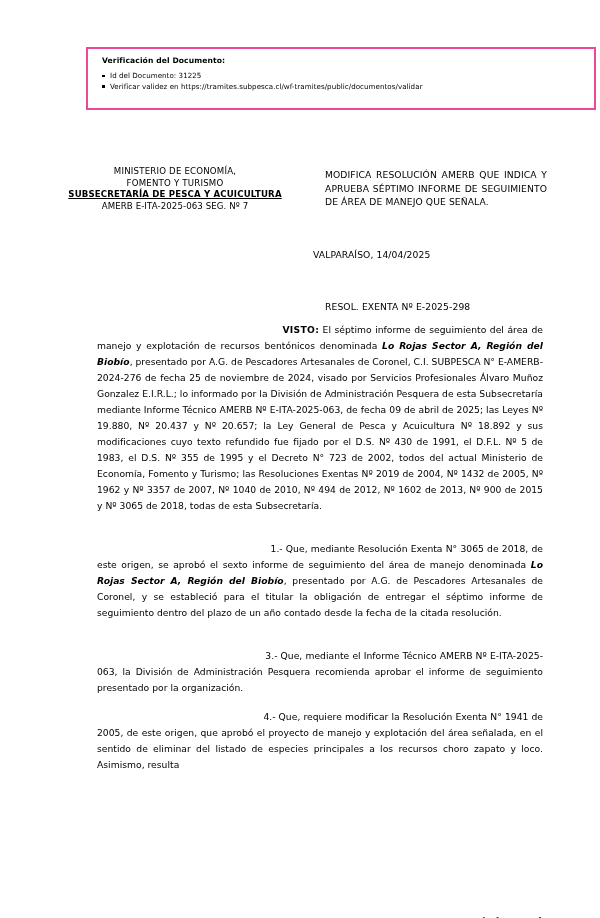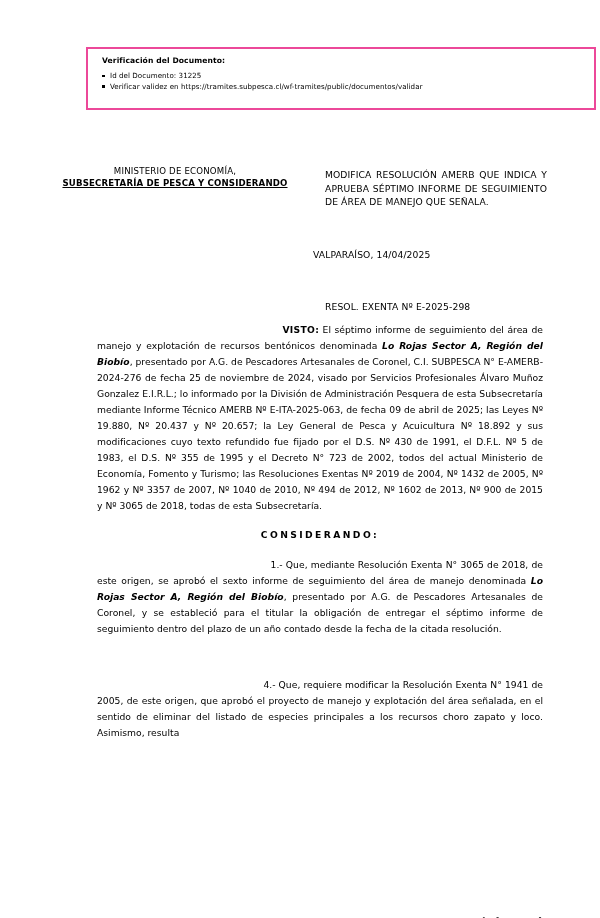--- a/index.html
+++ b/index.html
@@ -156,50 +156,54 @@
   <div class="verif-box">
     <div class="verif-title">Verificación del Documento:</div>
     <ul class="verif-list">
       <li><span class="bullet"></span><span>Id del Documento: 31225</span></li>
       <li><span class="bullet"></span><span>Verificar validez en https://tramites.subpesca.cl/wf-tramites/public/documentos/validar</span></li>
     </ul>
   </div>
 
   <div class="letterhead">
     <div class="l1">MINISTERIO DE ECONOMÍA,</div>
-    <div class="l3">SUBSECRETARÍA DE PESCA Y CONSIDERANDO</div>
+    <div class="l2">FOMENTO Y TURISMO</div>
+    <div class="l3">SUBSECRETARÍA DE PESCA Y ACUICULTURA</div>
+    <div class="l4">AMERB E-ITA-2025-063 SEG. Nº 7</div>
   </div>
 
   <div class="doc-subject">MODIFICA RESOLUCIÓN AMERB QUE INDICA Y APRUEBA SÉPTIMO INFORME DE SEGUIMIENTO DE ÁREA DE MANEJO QUE SEÑALA.</div>
 
   <div class="place-date">VALPARAÍSO, 14/04/2025</div>
 
   <div class="resol-number">RESOL. EXENTA Nº E-2025-298</div>
 
   <div class="body-text">
 
     <p>
       <span class="lead-space">                                                     </span><b class="visto">VISTO:</b><span> El séptimo informe de seguimiento del área de manejo y explotación de recursos bentónicos denominada </span><i class="em">Lo Rojas Sector A, Región del Biobío</i><span>, presentado por A.G. de Pescadores Artesanales de Coronel, C.I. SUBPESCA N° E-AMERB-2024-276 de fecha 25 de noviembre de 2024, visado por Servicios Profesionales Álvaro Muñoz Gonzalez E.I.R.L.; lo informado por la División de Administración Pesquera de esta Subsecretaría mediante Informe Técnico AMERB Nº E-ITA-2025-063, de fecha 09 de abril de 2025; las Leyes Nº 19.880, Nº 20.437 y Nº 20.657; la Ley General de Pesca y Acuicultura Nº 18.892 y sus modificaciones cuyo texto refundido fue fijado por el D.S. Nº 430 de 1991, el D.F.L. Nº 5 de 1983, el D.S. Nº 355 de 1995 y el Decreto N° 723 de 2002, todos del actual Ministerio de Economía, Fomento y Turismo; las Resoluciones Exentas Nº 2019 de 2004, Nº 1432 de 2005, Nº 1962 y Nº 3357 de 2007, Nº 1040 de 2010, Nº 494 de 2012, Nº 1602 de 2013, Nº 900 de 2015 y Nº 3065 de 2018, todas de esta Subsecretaría.</span>
     </p>
 
     <div class="para-gap"></div>
 
-    <p class="considerando">CONSIDERANDO:</p>
 
     <div class="para-gap"></div>
 
     <p>
       <span class="lead-space">                                                      </span><span>1.- Que, mediante Resolución Exenta N° 3065 de 2018, de este origen, se aprobó el sexto informe de seguimiento del área de manejo denominada </span><i class="em">Lo Rojas Sector A, Región del Biobío</i><span>, presentado por A.G. de Pescadores Artesanales de Coronel, y se estableció para el titular la obligación de entregar el séptimo informe de seguimiento dentro del plazo de un año contado desde la fecha de la citada resolución.</span>
     </p>
 
     <div class="para-gap"></div>
 
 
     <div class="para-gap"></div>
 
+    <p>
+      <span class="lead-space">                                                      </span><span>3.- Que, mediante el Informe Técnico AMERB Nº E-ITA-2025-063, la División de Administración Pesquera recomienda aprobar el informe de seguimiento presentado por la organización.</span>
+    </p>
 
     <div class="para-gap"></div>
 
     <p>
       <span class="lead-space">                                                      </span><span>4.- Que, requiere modificar la Resolución Exenta N° 1941 de 2005, de este origen, que aprobó el proyecto de manejo y explotación del área señalada, en el sentido de eliminar del listado de especies principales a los recursos choro zapato y loco. Asimismo, resulta</span>
     </p>
 
   </div>
 
   <div class="footer">Página 1 de 3</div>

